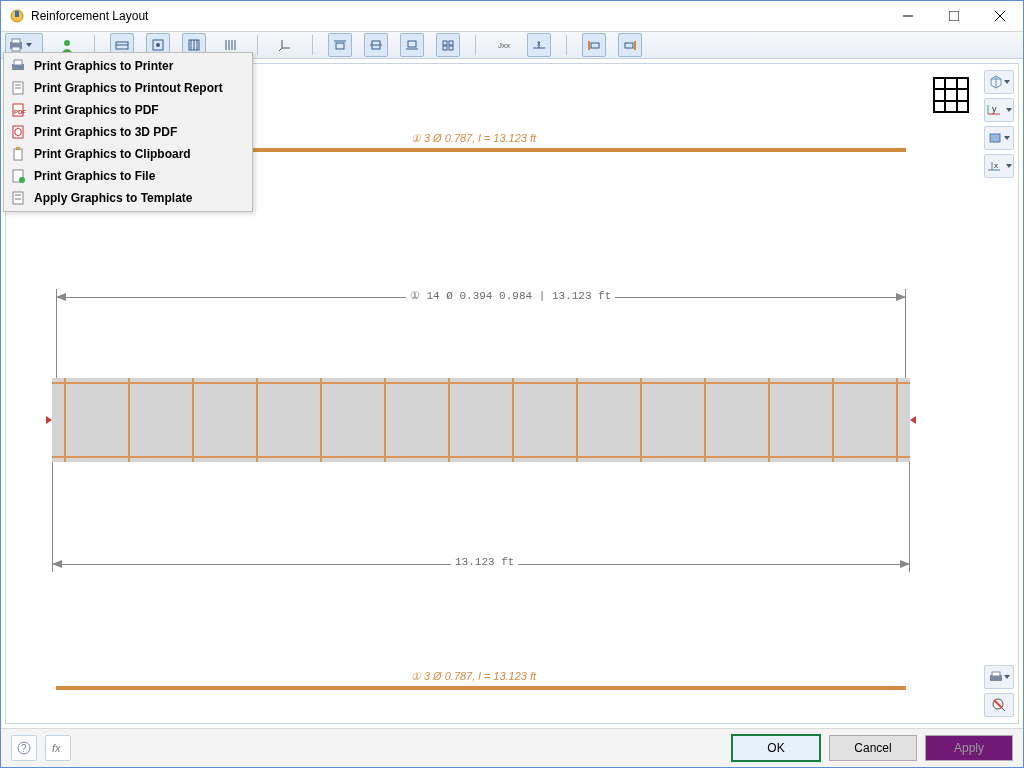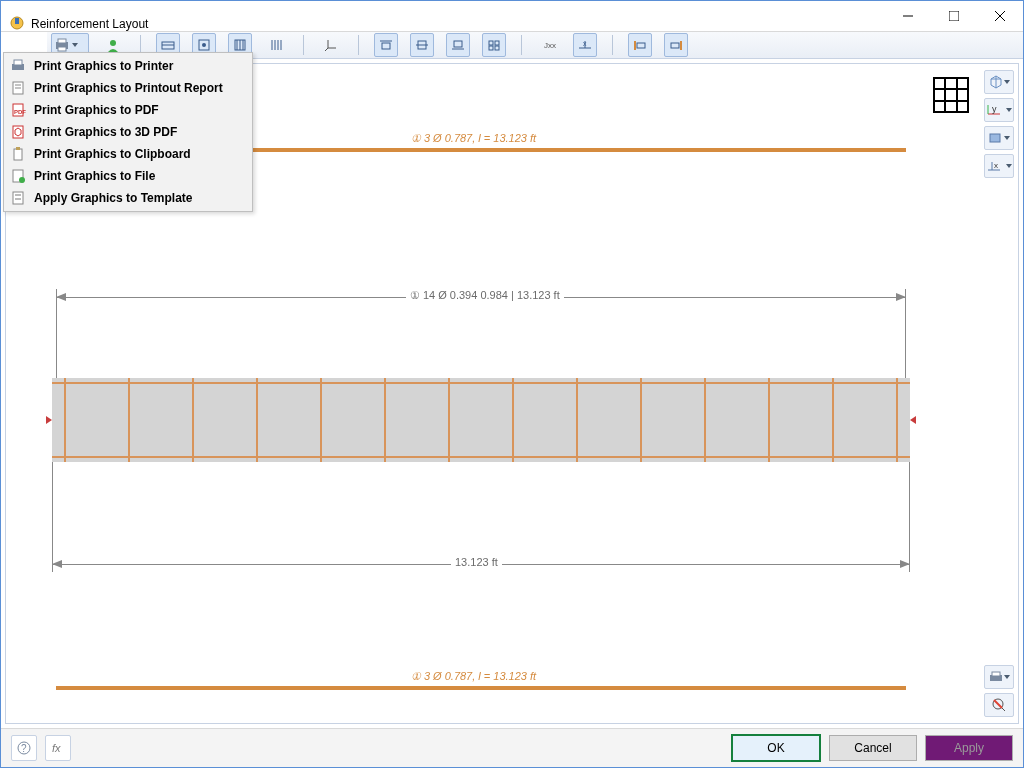--- a/index.html
+++ b/index.html
@@ -1,24 +1,24 @@
 <!DOCTYPE html>
 <html><head>
 <meta charset="utf-8">
 <style>
   html,body{margin:0;padding:0;width:1024px;height:768px;font-family:"Segoe UI",Tahoma,sans-serif;font-size:12px;background:#fff;overflow:hidden;color:#000;}
   .win{width:1024px;height:768px;display:flex;flex-direction:column;border:1px solid #5a8fd6;box-sizing:border-box;}
   
-  .titlebar{height:30px;background:#fff;display:flex;align-items:flex-end;border-bottom:1px solid #d9d9d9;}
+  .titlebar{height:30px;background:#fff;display:flex;align-items:center;border-bottom:1px solid #d9d9d9;}
   .titlebar .app-icon{width:16px;height:16px;margin:0 6px 0 8px;}
   .titlebar .title{flex:0 0 auto;}
   .titlebar .spacer{flex:1;}
   .titlebar .ctl{width:46px;height:30px;display:flex;align-items:center;justify-content:center;}
   
-  .toolbar{height:26px;background:linear-gradient(#f7f9fc,#e9eef6);border-bottom:1px solid #c7d2e3;display:flex;align-items:center;padding:0 4px;gap:12px;margin-left:46px;}
+  .toolbar{height:26px;background:linear-gradient(#f7f9fc,#e9eef6);border-bottom:1px solid #c7d2e3;display:flex;align-items:center;padding:0 4px;gap:12px;}
   .tbtn{width:22px;height:22px;border:1px solid transparent;display:flex;align-items:center;justify-content:center;border-radius:2px;}
   .tbtn.active{background:#dbe8f8;border-color:#9fb9dd;}
   .tbtn.dd{width:34px;justify-content:flex-start;padding-left:2px;}
   .tbtn.dd .caret{margin-left:2px;}
   .tsep{width:1px;height:20px;background:#b9c6d9;margin:0 3px;}
   .caret{width:0;height:0;border-left:3px solid transparent;border-right:3px solid transparent;border-top:4px solid #4a5c70;}
   
   .body{flex:1;display:flex;flex-direction:column;position:relative;}
   .canvas-wrap{flex:1;border:1px solid #c7d2e3;margin:4px;position:relative;background:#fff;overflow:hidden;}
   .canvas{position:absolute;inset:0;}
@@ -33,21 +33,21 @@
   .btn{width:86px;height:24px;border:1px solid #adadad;background:#e1e1e1;display:flex;align-items:center;justify-content:center;}
   .btn.primary{border:2px solid #15803d;background:#e5f1fb;}
   .btn.disabled{color:#9a9a9a;background:#701a75;}
   
   .sidecol{position:absolute;right:6px;top:6px;width:28px;display:flex;flex-direction:column;gap:4px;}
   .sidecol .tbtn{width:28px;height:22px;background:#eef3fa;border:1px solid #c7d2e3;}
   .sidecol2{position:absolute;right:6px;bottom:6px;width:28px;display:flex;flex-direction:column;gap:4px;}
   .sidecol2 .tbtn{width:28px;height:22px;background:#eef3fa;border:1px solid #c7d2e3;}
   
   .rebar-label{position:absolute;font-size:11px;color:#d58b3f;white-space:nowrap;font-style:italic;}
-  .dim-label{position:absolute;font-size:11px;color:#6b6b6b;white-space:nowrap;background:#fff;padding:0 4px;}
+  .dim-label{position:absolute;font-size:11px;color:#6b6b6b;white-space:nowrap;background:#fff;padding:0 4px;font-family:Liberation Mono, monospace;}
   .bar-top{position:absolute;height:4px;background:#d58b3f;}
   .beam{position:absolute;background:#d4d4d4;}
   .stirrup{position:absolute;width:2px;background:#d8945a;top:0;bottom:0;}
   .hbar{position:absolute;height:2px;background:#d8945a;left:0;right:0;}
   .dimline{position:absolute;height:1px;background:#888;}
   .dimtick{position:absolute;width:1px;background:#888;}
   .tri{position:absolute;width:0;height:0;}
   svg{display:block;}
 </style>
 </head>

